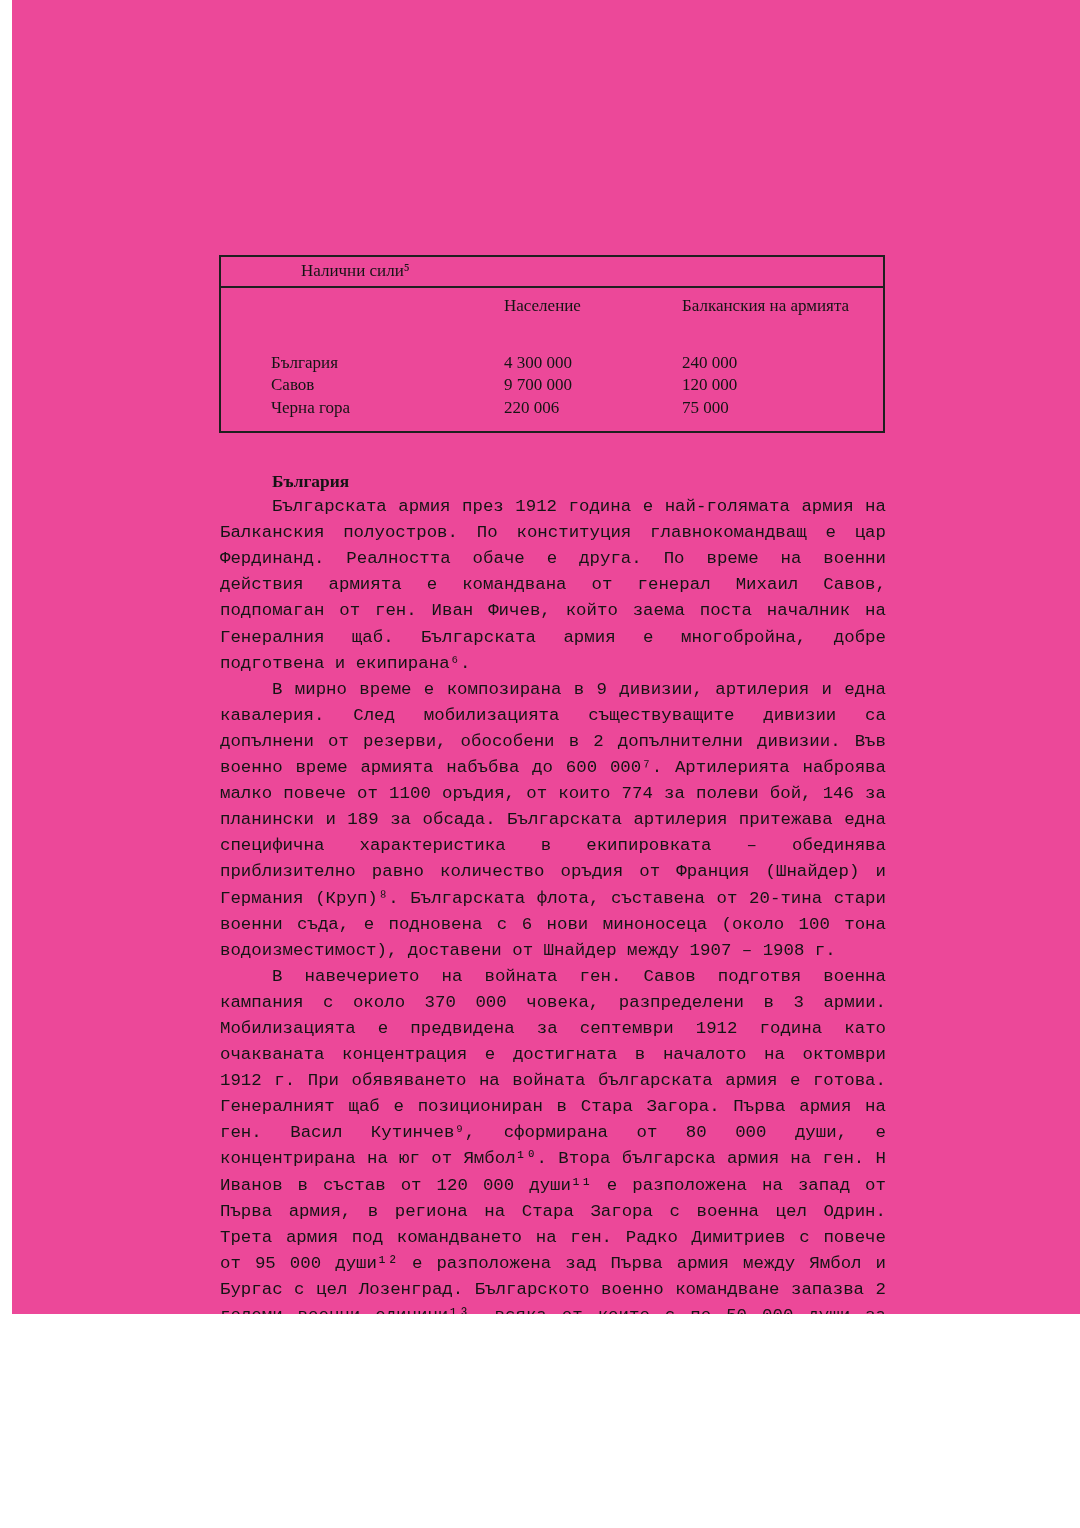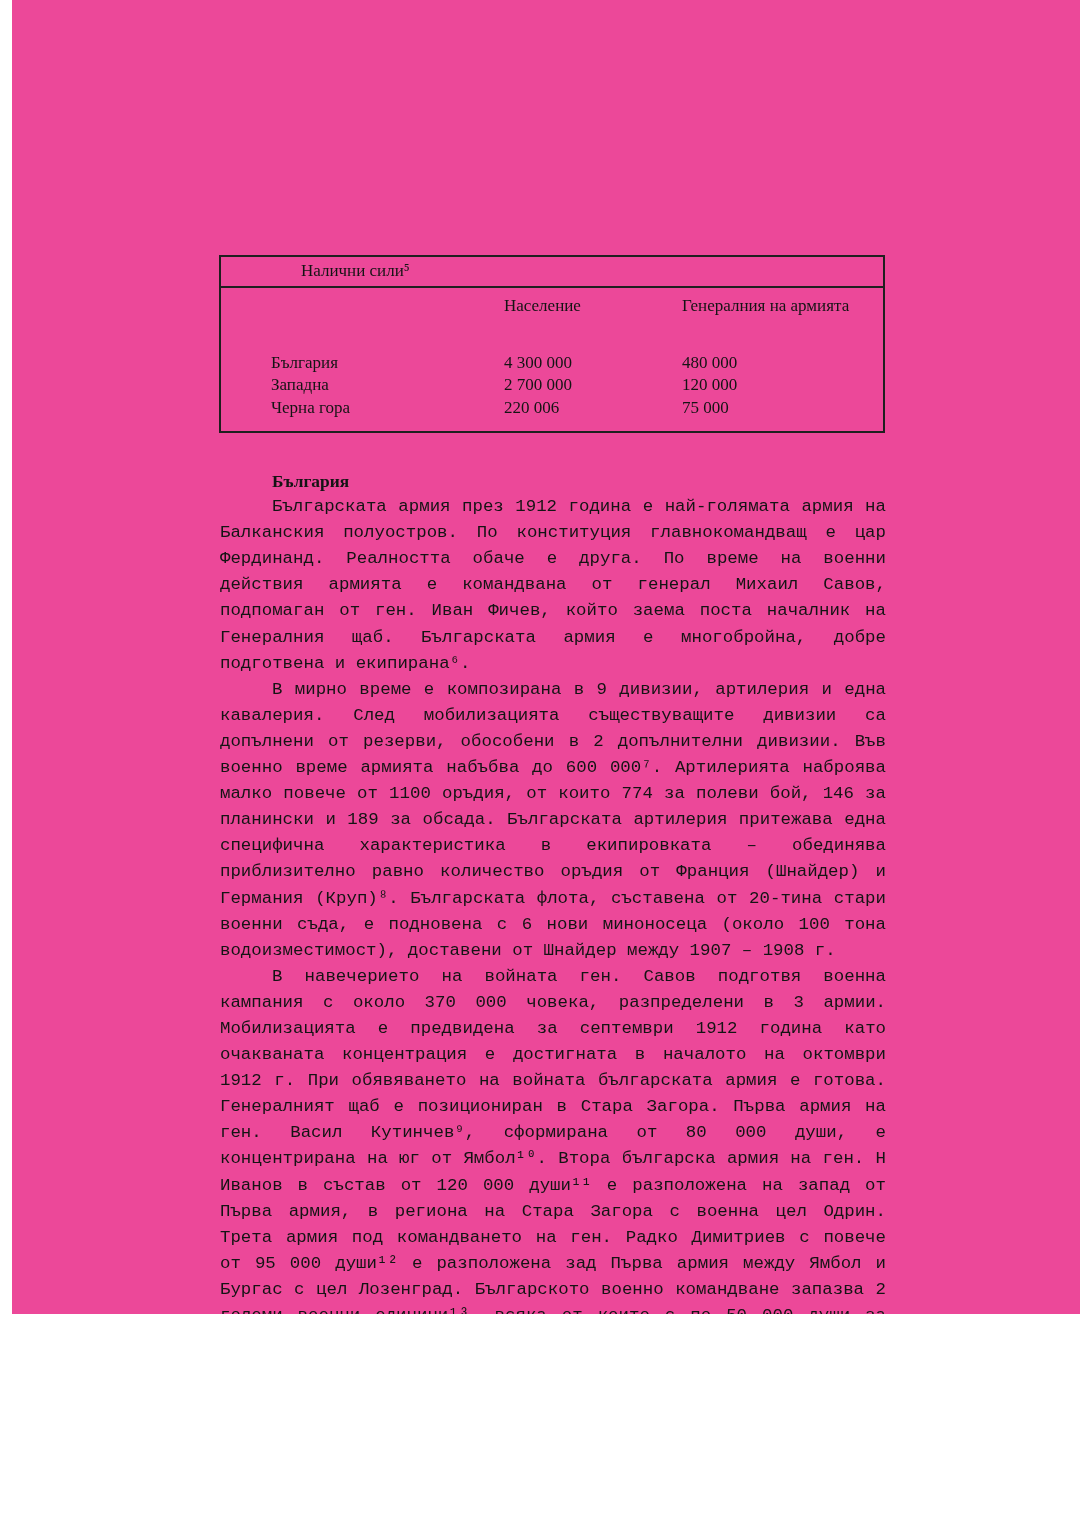--- a/index.html
+++ b/index.html
@@ -81,32 +81,32 @@
 <body>
 
 <div class="page">
 
   <div class="forces-table">
     <div class="title-row">Налични сили⁵</div>
 
     <div class="header-row">
       <span></span>
       <span>Население</span>
-      <span>Генералния на армията</span>
+      <span>Балканския на армията</span>
     </div>
 
     <div class="rows">
       <div class="data-row">
         <span>България</span>
         <span>4 300 000</span>
-        <span>480 000</span>
+        <span>240 000</span>
       </div>
       <div class="data-row">
-        <span>Западна</span>
-        <span>2 700 000</span>
+        <span>Савов</span>
+        <span>9 700 000</span>
         <span>120 000</span>
       </div>
       <div class="data-row">
         <span>Черна гора</span>
         <span>220 006</span>
         <span>75 000</span>
       </div>
     </div>
   </div>
 

